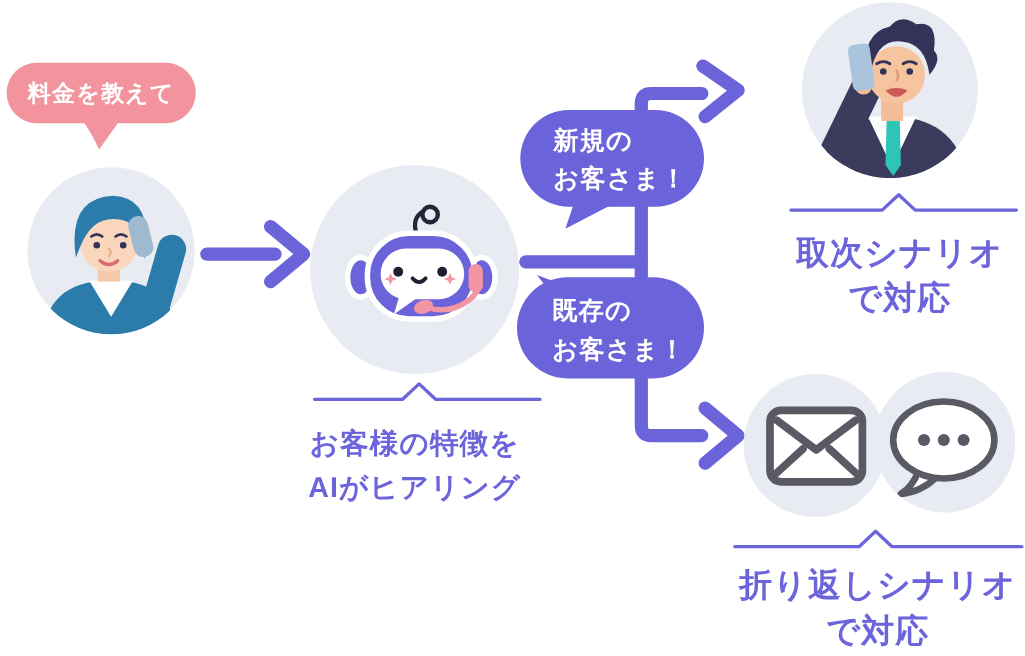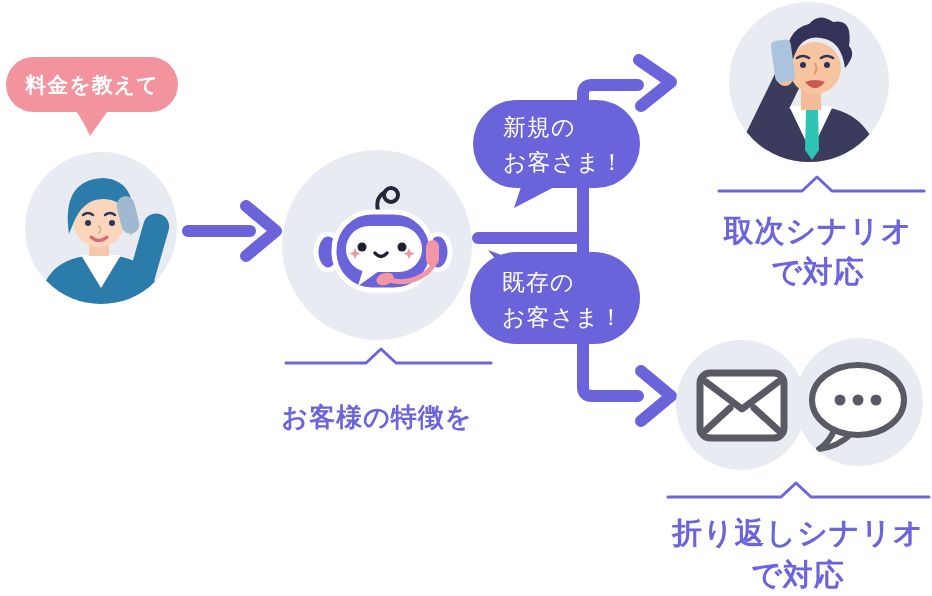--- a/index.html
+++ b/index.html
@@ -21,31 +21,31 @@
   .c-chat{left:795px;top:338px;width:128px;height:128px;}
   
   .bubble{position:absolute;z-index:3;box-sizing:border-box;}
   .bubble-pink{
     left:6px;top:57px;width:172px;height:55px;background:#F2939E;border-radius:28px;
     display:flex;align-items:center;justify-content:center;
     color:#fff;font-size:21px;font-weight:bold;letter-spacing:1px;font-family:Liberation Mono, monospace;
   }
   .tail{position:absolute;z-index:3;}
   .bubble-purple{
-    background:#6B63D9;border-radius:46px;color:#fff;font-weight:normal;font-size:23px;
+    background:#6B63D9;border-radius:46px;color:#fff;font-weight:bold;font-size:23px;
     line-height:35px;letter-spacing:1px;
   }
   .b-new{left:473px;top:100px;width:167px;height:88px;padding:10px 0 0 30px;}
   .b-existing{left:470px;top:252px;width:170px;height:92px;padding:13px 0 0 32px;}
   
   .flow-label{
     position:absolute;z-index:2;color:#6C64DA;font-weight:bold;text-align:center;
     letter-spacing:1px;
   }
-  .l-ai{left:262px;top:397px;width:230px;font-size:26px;line-height:40px;}
+  .l-ai{left:262px;top:383px;width:230px;font-size:26px;line-height:40px;}
   .l-transfer{left:700px;top:210px;width:236px;font-size:30px;line-height:41px;}
   .l-callback{left:648px;top:512px;width:300px;font-size:30px;line-height:42px;}
 </style>
 </head>
 <body>
 
 <div class="canvas">
 
   <svg class="connectors" width="932" height="596" viewBox="0 0 932 596">
     <g stroke="#6B63D9" stroke-width="12" fill="none" stroke-linecap="round" stroke-linejoin="round">
@@ -177,20 +177,21 @@
       <path d="M40 90 Q35 104 24 111 Q43 109 56 96 Z" fill="#FFFFFF" stroke="#5A5A64" stroke-width="6" stroke-linejoin="round"></path>
       <ellipse cx="63" cy="62" rx="46" ry="35" fill="#FFFFFF" stroke="#5A5A64" stroke-width="6"></ellipse>
       <circle cx="45" cy="62" r="5.5" fill="#5A5A64"></circle>
       <circle cx="63" cy="62" r="5.5" fill="#5A5A64"></circle>
       <circle cx="81" cy="62" r="5.5" fill="#5A5A64"></circle>
     </svg>
   </div>
 
   <div class="flow-label l-ai">
     <div>お客様の特徴を</div>
+    <div>AIがヒアリング</div>
   </div>
   <div class="flow-label l-transfer">
     <div>取次シナリオ</div>
     <div>で対応</div>
   </div>
   <div class="flow-label l-callback">
     <div>折り返しシナリオ</div>
     <div>で対応</div>
   </div>
 

